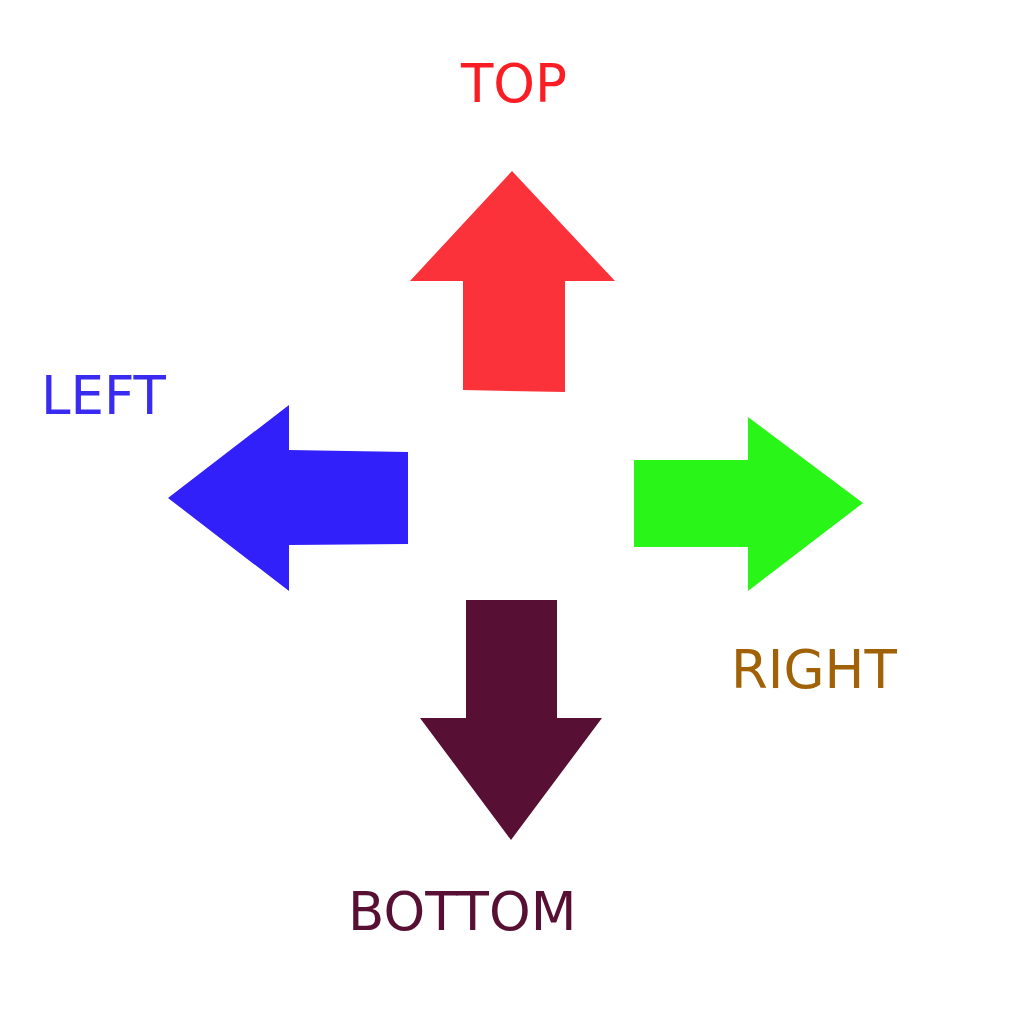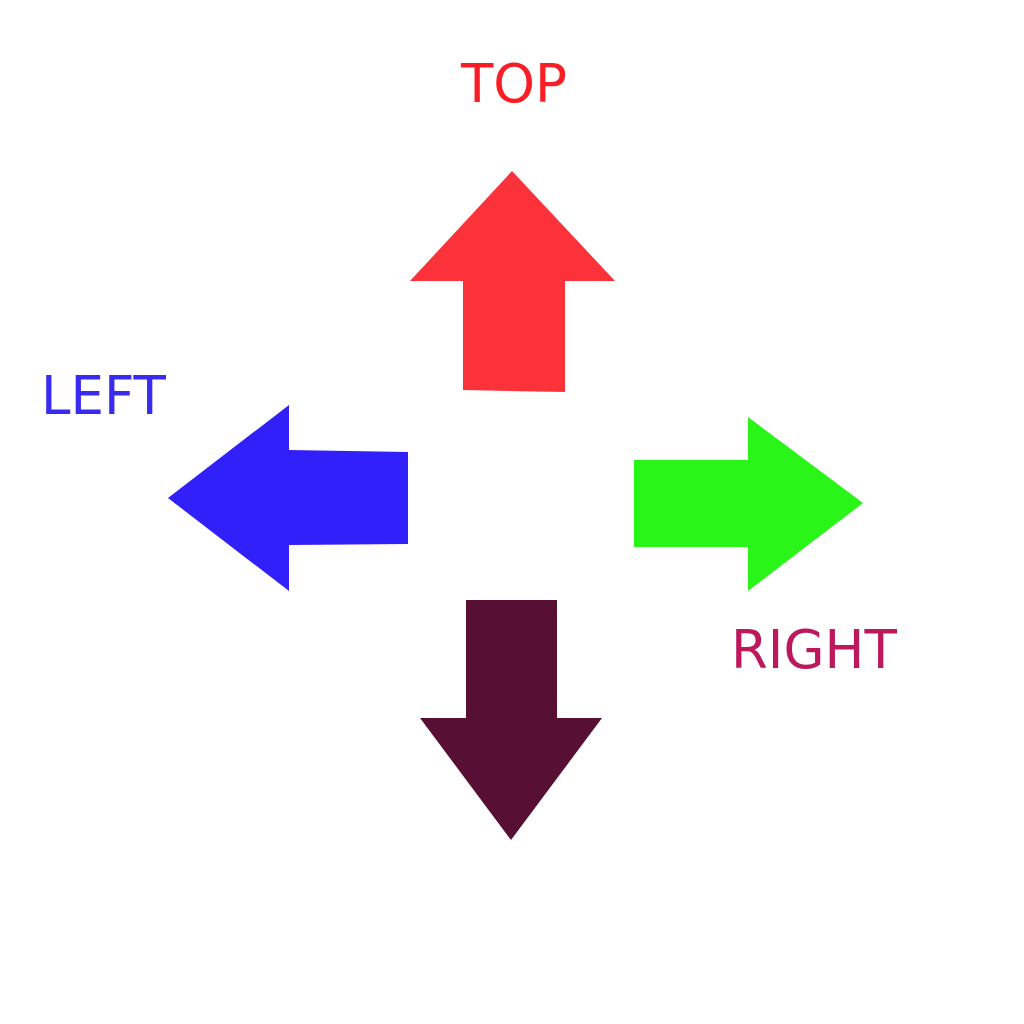--- a/index.html
+++ b/index.html
@@ -51,16 +51,17 @@
 
     <polygon id="arrow-right" points="863,503 748,591 748,547 634,547 634,460 748,460 748,417" fill="#2af518"></polygon>
 
     <polygon id="arrow-bottom" points="511,840 420,718 466,718 466,600 557,600 557,718 602,718" fill="#571033"></polygon>
   </svg>
 
   <div class="label" id="label-top" style="color: rgb(251, 29, 36);">TOP</div>
 
   <div class="label" id="label-left" style="color: rgb(58, 43, 240);">LEFT</div>
 
-  <div class="label" id="label-right" style="color: #be185d;">RIGHT</div>
+  <div class="label" id="label-right" style="color: #a16207; margin-top: 20px;">RIGHT</div>
 
+  <div class="label" id="label-bottom" style="color: rgb(87, 16, 51);">BOTTOM</div>
 
 </div>
 
 </body></html>

